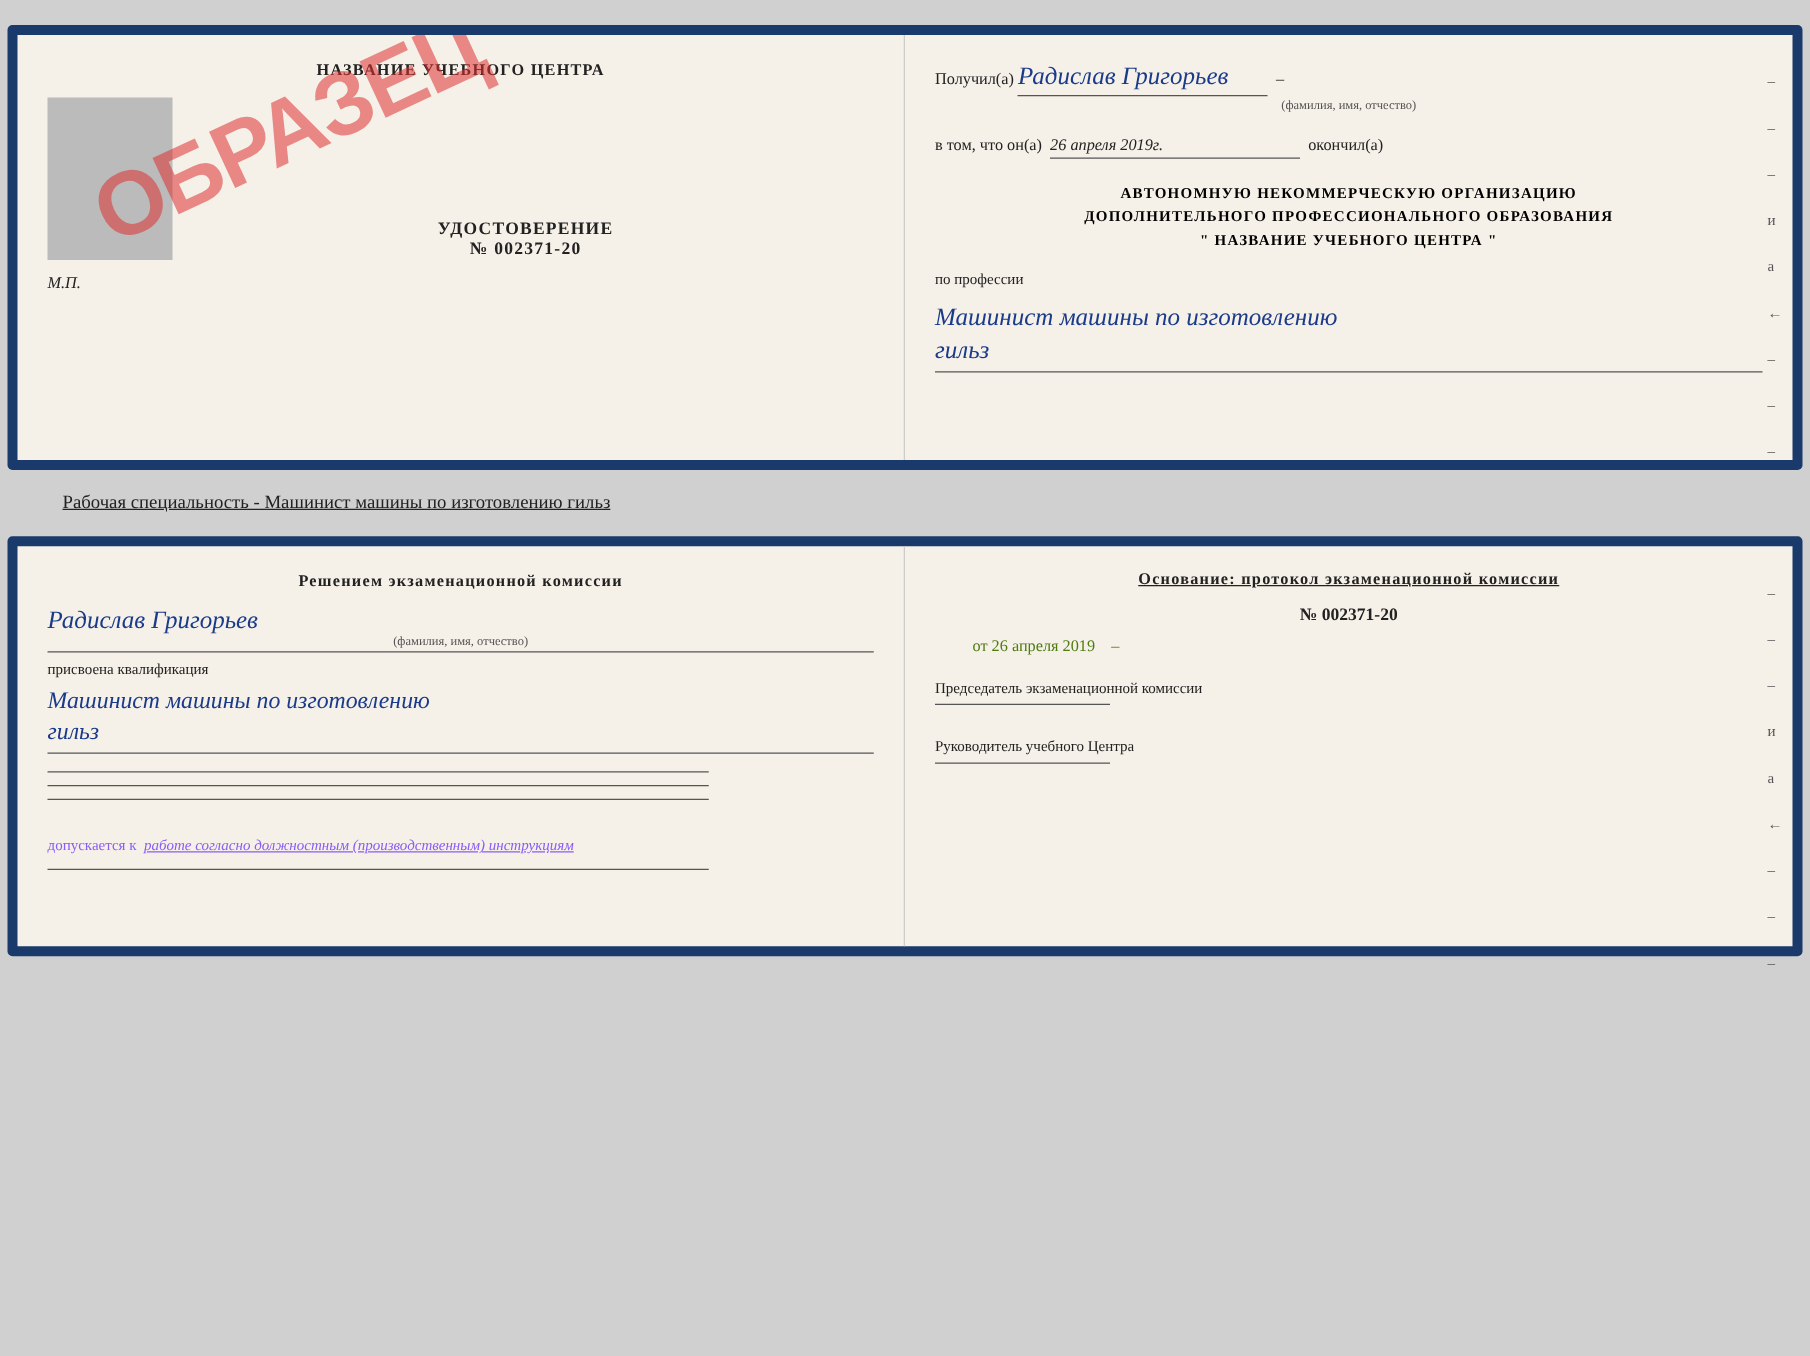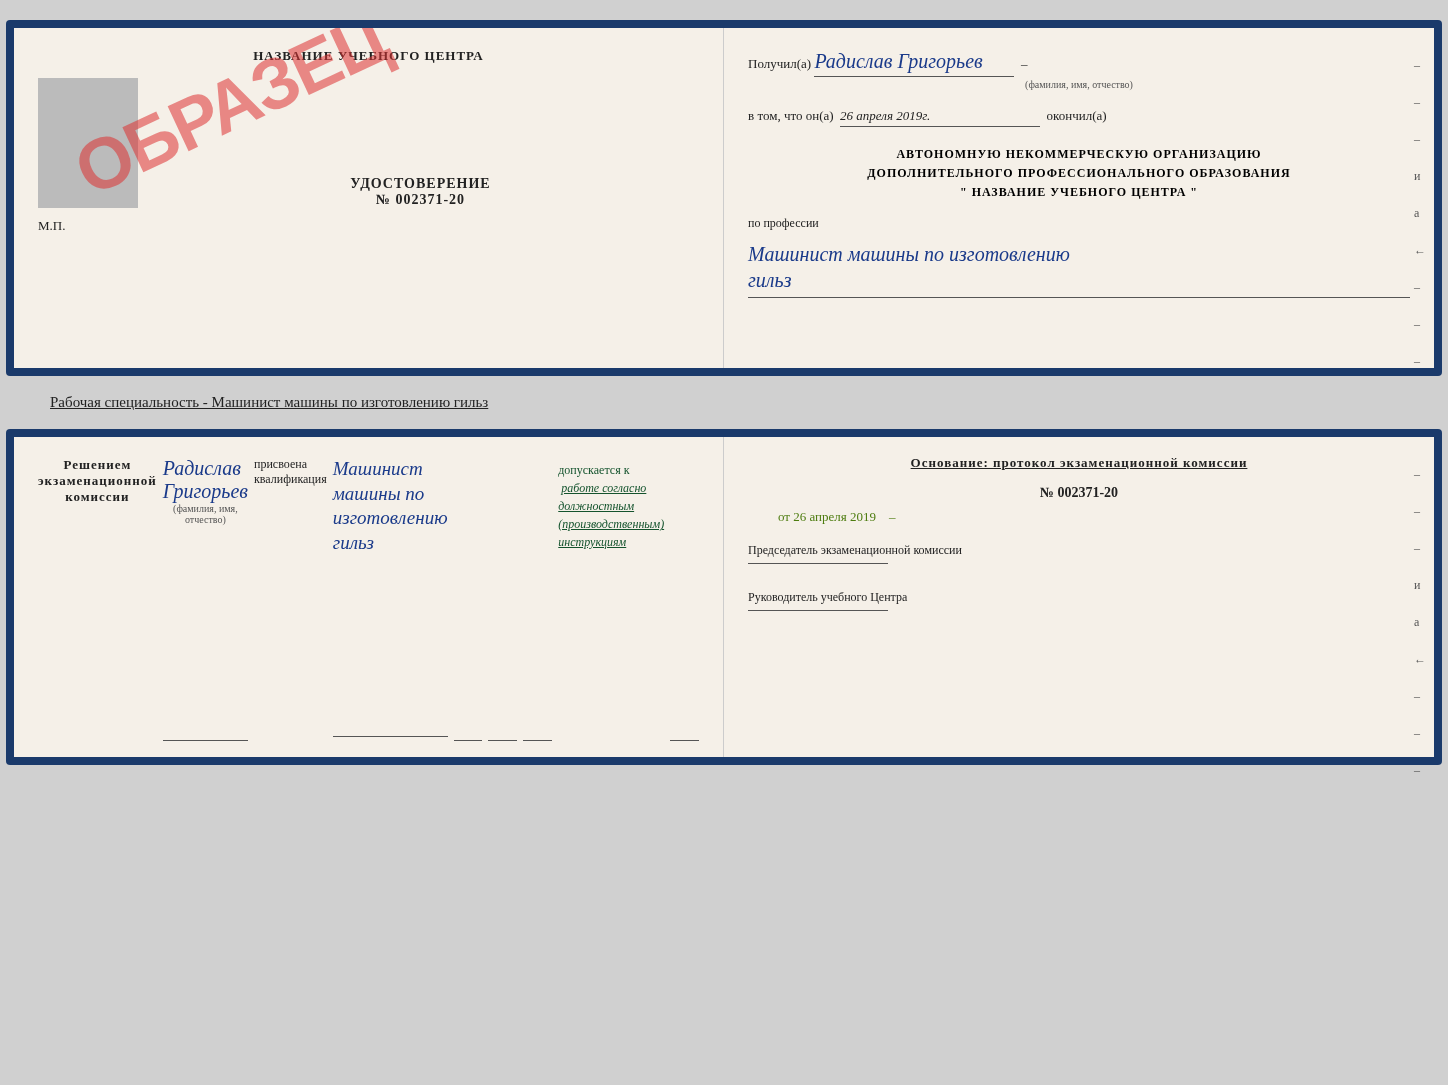--- a/index.html
+++ b/index.html
@@ -80,20 +80,21 @@
     }
     .vydano-line {
       margin-top: 20px;
       font-size: 13px;
       color: #222;
     }
     .mp-line {
       margin-top: 10px;
       font-size: 13px;
       color: #222;
+      font-style: italic;
     }
 
     
     .obrazec-stamp {
       position: absolute;
       top: 40px;
       left: 50px;
       transform: rotate(-25deg);
       font-size: 72px;
       font-weight: 900;
@@ -178,21 +179,21 @@
       display: flex;
       width: 100%;
       min-height: 320px;
       position: relative;
     }
     .doc-left-bottom {
       width: 50%;
       border-right: 1px solid #ccc;
       padding: 20px 24px 16px 24px;
       display: flex;
-      flex-direction: row;
+      flex-direction: column;
       gap: 6px;
       position: relative;
     }
     .doc-right-bottom {
       width: 50%;
       padding: 18px 24px 16px 24px;
       display: flex;
       flex-direction: column;
       gap: 8px;
       position: relative;
@@ -229,22 +230,22 @@
       font-style: italic;
       line-height: 1.3;
     }
     .bottom-underline-short {
       border-bottom: 1px solid #555;
       width: 80%;
       margin-top: 4px;
     }
     .dopuskaetsya-text {
       font-size: 12px;
-      color: #14532d;
-      margin-top: 4px;
+      color: #8b5cf6;
+      margin-top: 21px;
       line-height: 1.5;
     }
     .italic-underline {
       text-decoration: underline;
       font-style: italic;
     }
 
     .right-bottom-heading {
       font-size: 13px;
       font-weight: bold;

